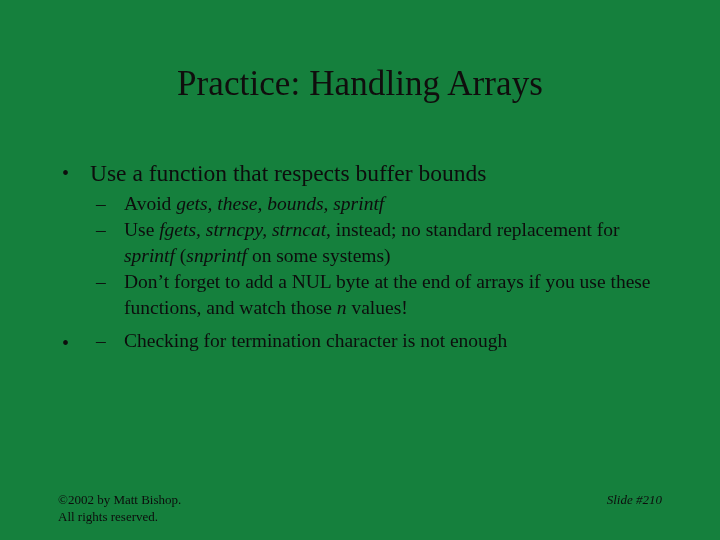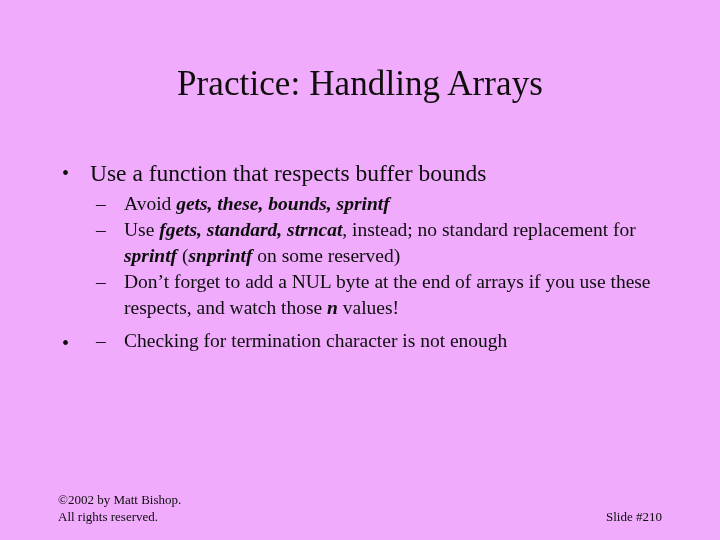--- a/index.html
+++ b/index.html
@@ -4,21 +4,21 @@
 <style>
   html, body {
     margin: 0;
     padding: 0;
     background: #ffffff;
   }
   #slide {
     position: relative;
     width: 720px;
     height: 540px;
-    background: #f0abfc;
+    background: #15803d;
     overflow: hidden;
     font-family: "Liberation Serif", "DejaVu Serif", serif;
     color: #0d0d0d;
   }
 
   
   .slide-title {
     position: absolute;
     left: 0;
     top: 64px;
@@ -64,36 +64,36 @@
     position: absolute;
     left: 38px;
     top: 0;
     font-size: 19.5px;
     line-height: 26px;
   }
 
   .gap-before-b2 { margin-top: 7px; }
   .gap-after-b1  { margin-bottom: 3px; }
 
-  i.fn { font-style: italic; font-weight: bold; }
+  i.fn { font-style: italic; }
 
   
   .footer {
     position: absolute;
     left: 58px;
     right: 58px;
     top: 492px;
     display: flex;
     justify-content: space-between;
-    align-items: flex-end;
+    align-items: flex-start;
     font-size: 13px;
     line-height: 16.5px;
   }
   .footer-left { text-align: left; }
-  .footer-right { text-align: right; padding-top: 0px; }
+  .footer-right { text-align: right; padding-top: 0px; font-style: italic; }
   .footer-line { display: block; white-space: nowrap; }
 </style>
 </head>
 <body>
 
 <div id="slide">
 
   <div class="slide-title">Practice: Handling Arrays</div>
 
   <div class="body-block">
@@ -103,26 +103,26 @@
       <span class="bullet-text">Use a function that respects buffer bounds</span>
     </div>
 
     <div class="l2">
       <span class="bullet-mark">–</span>
       <span class="bullet-text"><span>Avoid </span><i class="fn">gets</i><i class="fn">, </i><i class="fn">these</i><i class="fn">, </i><i class="fn">bounds</i><i class="fn">, </i><i class="fn">sprintf</i></span>
     </div>
 
     <div class="l2">
       <span class="bullet-mark">–</span>
-      <span class="bullet-text"><span>Use </span><i class="fn">fgets</i><i class="fn">, </i><i class="fn">standard</i><i class="fn">, </i><i class="fn">strncat</i><span>, instead; no standard replacement for </span><i class="fn">sprintf</i><span> (</span><i class="fn">snprintf</i><span> on some reserved)</span></span>
+      <span class="bullet-text"><span>Use </span><i class="fn">fgets</i><i class="fn">, </i><i class="fn">strncpy</i><i class="fn">, </i><i class="fn">strncat</i><span>, instead; no standard replacement for </span><i class="fn">sprintf</i><span> (</span><i class="fn">snprintf</i><span> on some systems)</span></span>
     </div>
 
     <div class="l2">
       <span class="bullet-mark">–</span>
-      <span class="bullet-text"><span>Don’t forget to add a NUL byte at the end of arrays if you use these respects, and watch those </span><i class="fn">n</i><span> values!</span></span>
+      <span class="bullet-text"><span>Don’t forget to add a NUL byte at the end of arrays if you use these functions, and watch those </span><i class="fn">n</i><span> values!</span></span>
     </div>
 
     <div class="l1 gap-before-b2 gap-after-b1">
       <span class="bullet-mark">•</span>
     </div>
 
     <div class="l2">
       <span class="bullet-mark">–</span>
       <span class="bullet-text">Checking for termination character is not enough</span>
     </div>

